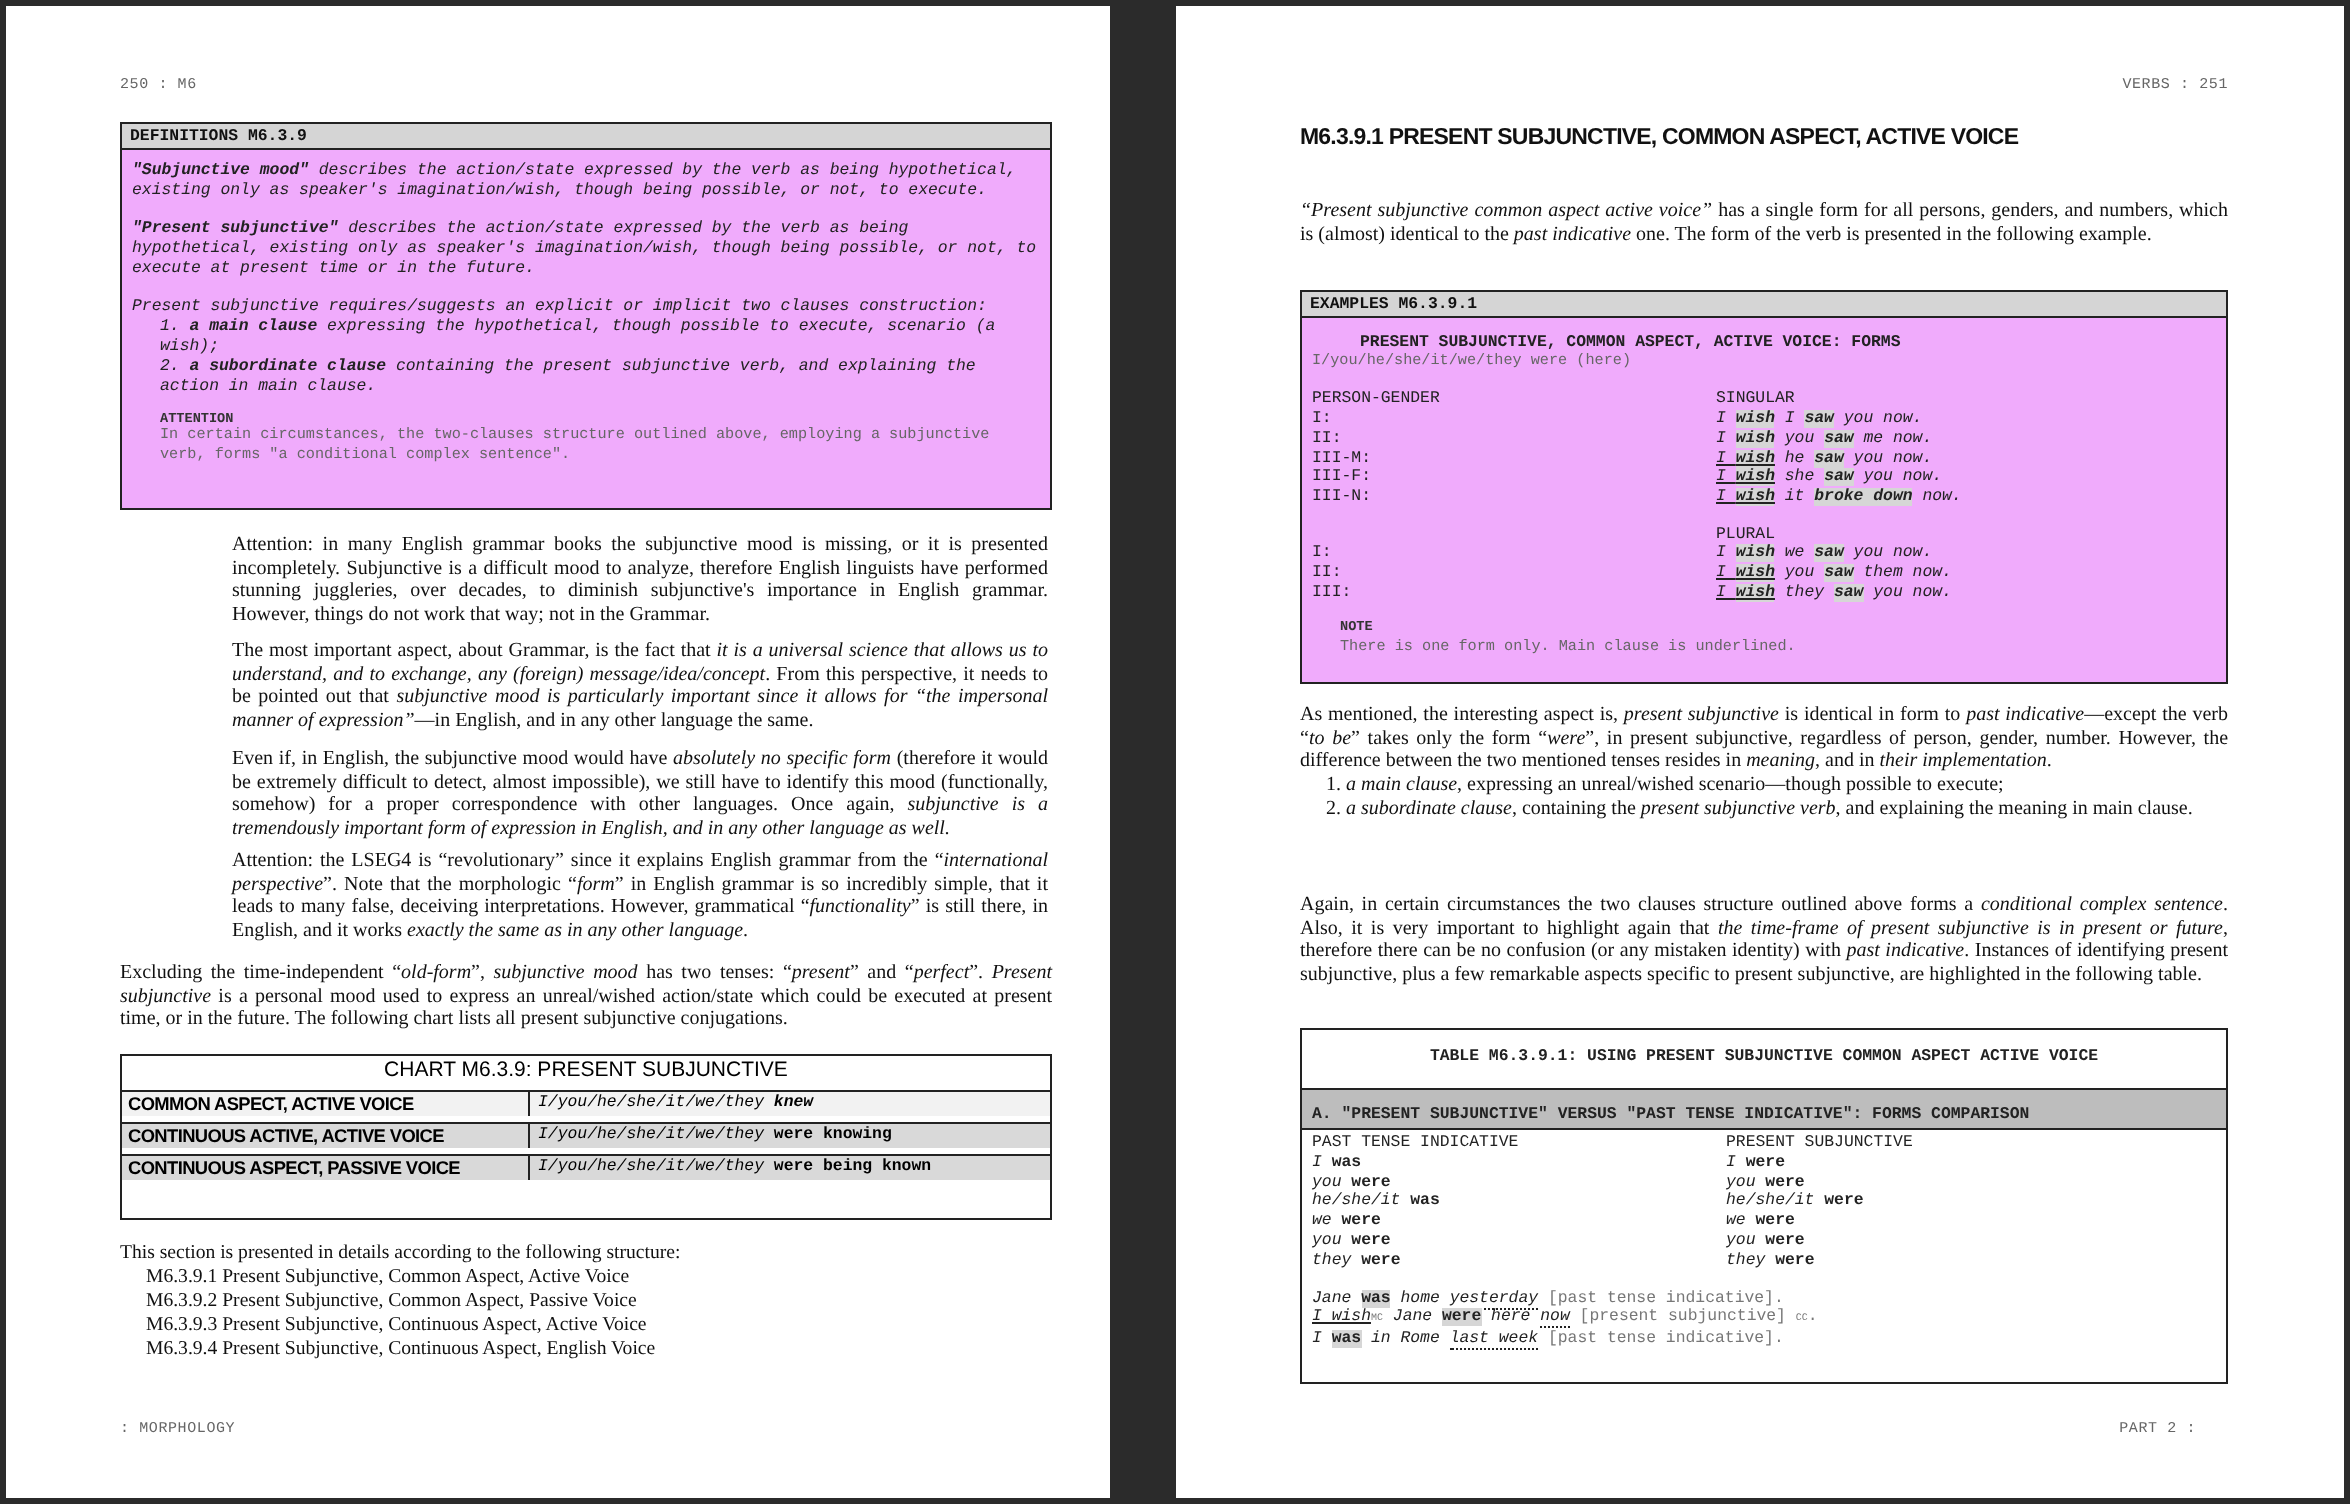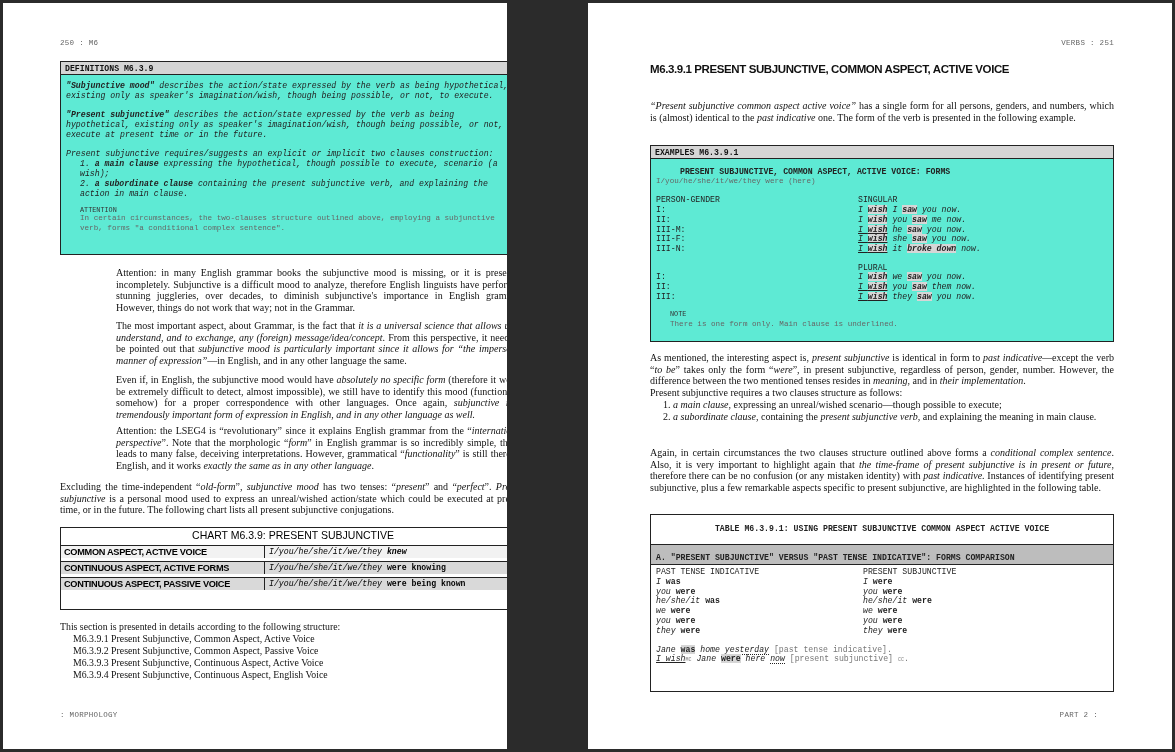--- a/index.html
+++ b/index.html
@@ -1,31 +1,31 @@
 <!DOCTYPE html>
 <html><head>
 <meta charset="utf-8">
 <style>
   html, body { margin:0; padding:0; }
   body { width:1175px; height:752px; background:#2b2b2b; position:relative; overflow:hidden; }
   .page { position:absolute; top:3px; background:#fff; height:746px; overflow:hidden; }
-  #page-left { left:3px; width:504px; }
+  #page-left { left:3px; width:552px; }
   #page-right { left:588px; width:584px; }
   .serif { font-family:"Liberation Serif", "DejaVu Serif", serif; }
   .mono { font-family:"Liberation Mono", "DejaVu Sans Mono", monospace; }
   .sans { font-family:"Liberation Sans", "DejaVu Sans", sans-serif; }
   .abs { position:absolute; }
   .hdr { font-size:7.5px; color:#666; letter-spacing:0.3px; }
   .para { font-size:10px; line-height:11.7px; color:#111; text-align:justify; }
   i { font-style:italic; }
   b { font-weight:bold; }
-  .box { border:1px solid #222; background:#5eead4; box-sizing:border-box; }
+  .box { border:1px solid #222; background:#f0abfc; box-sizing:border-box; }
   .box-title { background:#d5d5d5; border-bottom:1px solid #222; font-size:8.2px; font-weight:bold; padding:1px 4px 0; height:11px; line-height:11px; color:#111; }
   .mono-it { font-family:"Liberation Mono", monospace; font-style:italic; font-size:8.2px; line-height:10px; color:#222; }
-  .note-title { font-size:6.8px; font-weight:normal; color:#333; }
+  .note-title { font-size:6.8px; font-weight:bold; color:#333; }
   .note-text { font-size:7.6px; color:#666; line-height:9.6px; }
   .chart { border:1px solid #222; background:#fff; box-sizing:border-box; }
   .chart-row { display:flex; border-top:1px solid #222; height:13px; margin-top:3px; box-sizing:border-box; }
   .chart-row.shaded { background:#d9d9d9; }
   .chart-row.light { background:#f2f2f2; }
   .chart-label { width:200px; border-right:1px solid #222; font-size:9.2px; font-weight:bold; padding-left:3px; line-height:12px; letter-spacing:-0.3px; }
   .chart-val { font-size:8.2px; padding-left:4px; line-height:12px; }
   .hl { background:#d6d6d6; }
   .ul { text-decoration:underline; text-decoration-thickness:1px; }
   .dot { border-bottom:1.5px dotted #222; }
@@ -65,21 +65,21 @@
 
   <div class="abs serif para" style="left:57px;top:478px;width:466px;"><span>Excluding the time-independent “</span><i>old-form</i><span>”, </span><i>subjunctive mood</i><span> has two tenses: “</span><i>present</i><span>” and “</span><i>perfect</i><span>”. </span><i>Present subjunctive</i><span> is a personal mood used to express an unreal/wished action/state which could be executed at present time, or in the future. The following chart lists all present subjunctive conjugations.</span></div>
 
   <div class="abs chart" style="left:57px;top:524px;width:466px;height:83px;">
     <div class="sans" style="text-align:center;font-size:10.5px;height:14px;line-height:14px;">CHART M6.3.9: PRESENT SUBJUNCTIVE</div>
     <div class="chart-row light">
       <div class="chart-label sans">COMMON ASPECT, ACTIVE VOICE</div>
       <div class="chart-val mono"><i>I/you/he/she/it/we/they </i><b><i>knew</i></b></div>
     </div>
     <div class="chart-row shaded">
-      <div class="chart-label sans">CONTINUOUS ASPECT, ACTIVE FORMS</div>
+      <div class="chart-label sans">CONTINUOUS ACTIVE, ACTIVE VOICE</div>
       <div class="chart-val mono"><i>I/you/he/she/it/we/they </i><b>were knowing</b></div>
     </div>
     <div class="chart-row shaded">
       <div class="chart-label sans">CONTINUOUS ASPECT, PASSIVE VOICE</div>
       <div class="chart-val mono"><i>I/you/he/she/it/we/they </i><b>were being known</b></div>
     </div>
   </div>
 
   <div class="abs serif" style="left:57px;top:618px;font-size:9.8px;line-height:12px;color:#111;">
     <div>This section is presented in details according to the following structure:</div>
@@ -152,21 +152,20 @@
         </div>
       <div style="padding-left:14px;margin-top:9px;">
         <div class="note-title">NOTE</div>
         <div class="note-text">There is one form only. Main clause is underlined.</div>
       </div>
     </div>
   </div>
 
   <div class="abs serif para" style="left:62px;top:349px;width:464px;">
     <span>As mentioned, the interesting aspect is, </span><i>present subjunctive</i><span> is identical in form to </span><i>past indicative</i><span>—except the verb “</span><i>to be</i><span>” takes only the form “</span><i>were</i><span>”, in present subjunctive, regardless of person, gender, number. However, the difference between the two mentioned tenses resides in </span><i>meaning</i><span>, and in </span><i>their implementation</i><span>.</span>
-    <div style="text-align:left;">Present subjunctive requires a two clauses structure as follows:</div>
     <div style="text-align:left;padding-left:13px;"><span>1. </span><i>a main clause</i><span>, expressing an unreal/wished scenario—though possible to execute;</span></div>
     <div style="text-align:left;padding-left:13px;"><span>2. </span><i>a subordinate clause</i><span>, containing the </span><i>present subjunctive verb</i><span>, and explaining the meaning in main clause.</span></div>
   </div>
 
   <div class="abs serif para" style="left:62px;top:444px;width:464px;"><span>Again, in certain circumstances the two clauses structure outlined above forms a </span><i>conditional complex sentence</i><span>. Also, it is very important to highlight again that </span><i>the time-frame of present subjunctive is in present or future</i><span>, therefore there can be no confusion (or any mistaken identity) with </span><i>past indicative</i><span>. Instances of identifying present subjunctive, plus a few remarkable aspects specific to present subjunctive, are highlighted in the following table.</span></div>
 
   <div class="abs" style="left:62px;top:511px;width:464px;height:178px;border:1px solid #222;box-sizing:border-box;background:#fff;">
     <div class="mono" style="text-align:center;font-size:8.2px;font-weight:bold;height:29px;line-height:27px;border-bottom:1px solid #222;color:#222;">TABLE M6.3.9.1: USING PRESENT SUBJUNCTIVE COMMON ASPECT ACTIVE VOICE</div>
     <div class="mono" style="background:#bdbdbd;height:19px;line-height:25px;font-size:8.2px;font-weight:bold;padding-left:5px;border-bottom:1px solid #222;color:#222;">A. "PRESENT SUBJUNCTIVE" VERSUS "PAST TENSE INDICATIVE": FORMS COMPARISON</div>
     <div class="mono" style="padding:2px 5px 0 5px;font-size:8.2px;line-height:9.8px;color:#222;">
@@ -196,17 +195,18 @@
             <div><i>you </i><b>were</b></div>
           </div>
           <div class="row-grid">
             <div class="c1" style="width:207px;"><i>they </i><b>were</b></div>
             <div><i>they </i><b>were</b></div>
           </div>
         </div>
       <div style="height:9px;"></div>
       <div><i>Jane </i><b class="hl">was</b><i> home </i><i class="dot">yesterday</i><span class="gray"> [past tense indicative].</span></div>
       <div><i class="ul">I wish</i><span class="tiny">MC</span><i> Jane </i><b class="hl">were</b><i> here </i><i class="dot">now</i><span class="gray"> [present subjunctive] </span><span class="tiny">CC</span><span class="gray">.</span></div>
+      <div><i>I </i><b class="hl">was</b><i> in Rome </i><i class="dot">last week</i><span class="gray"> [past tense indicative].</span></div>
     </div>
   </div>
 
   <div class="abs mono hdr" style="right:74px;top:708px;">PART 2 :</div>
 </div>
 
 </body></html>

